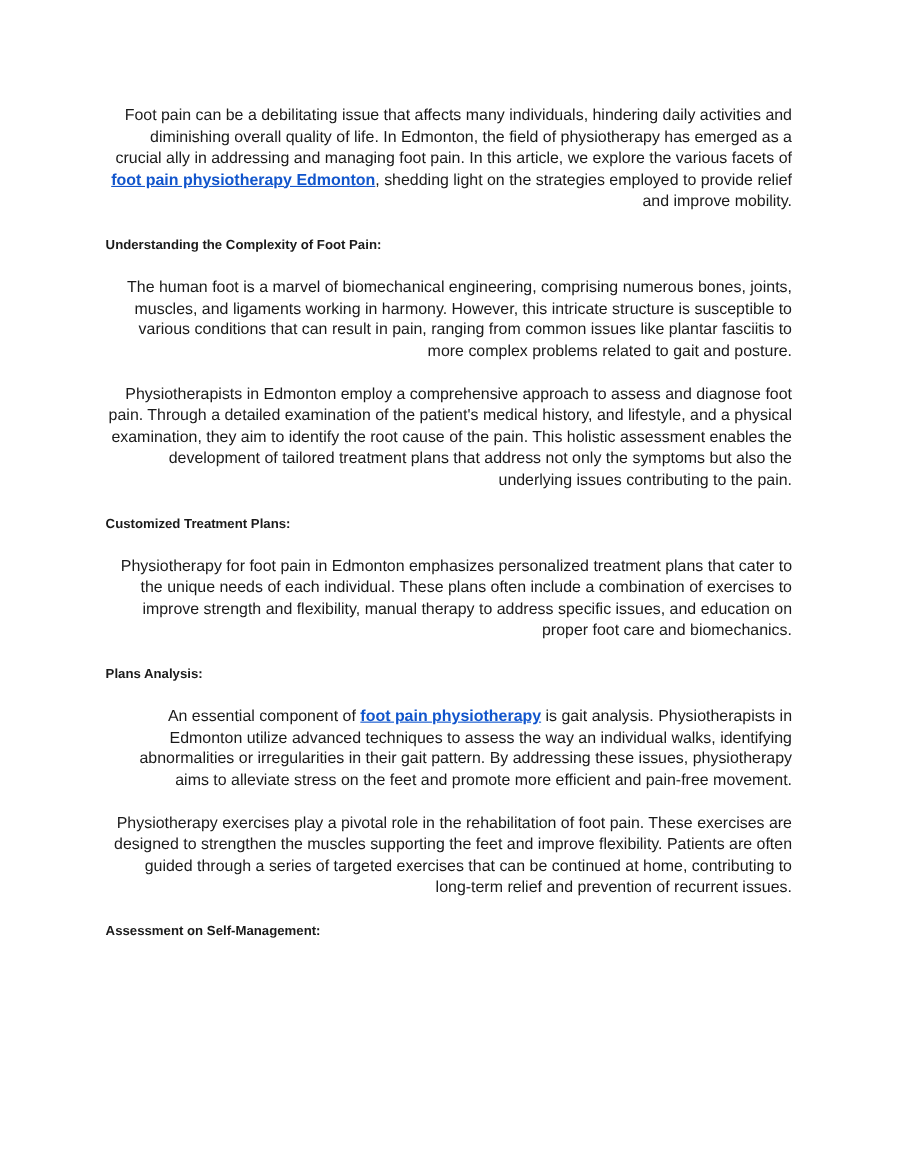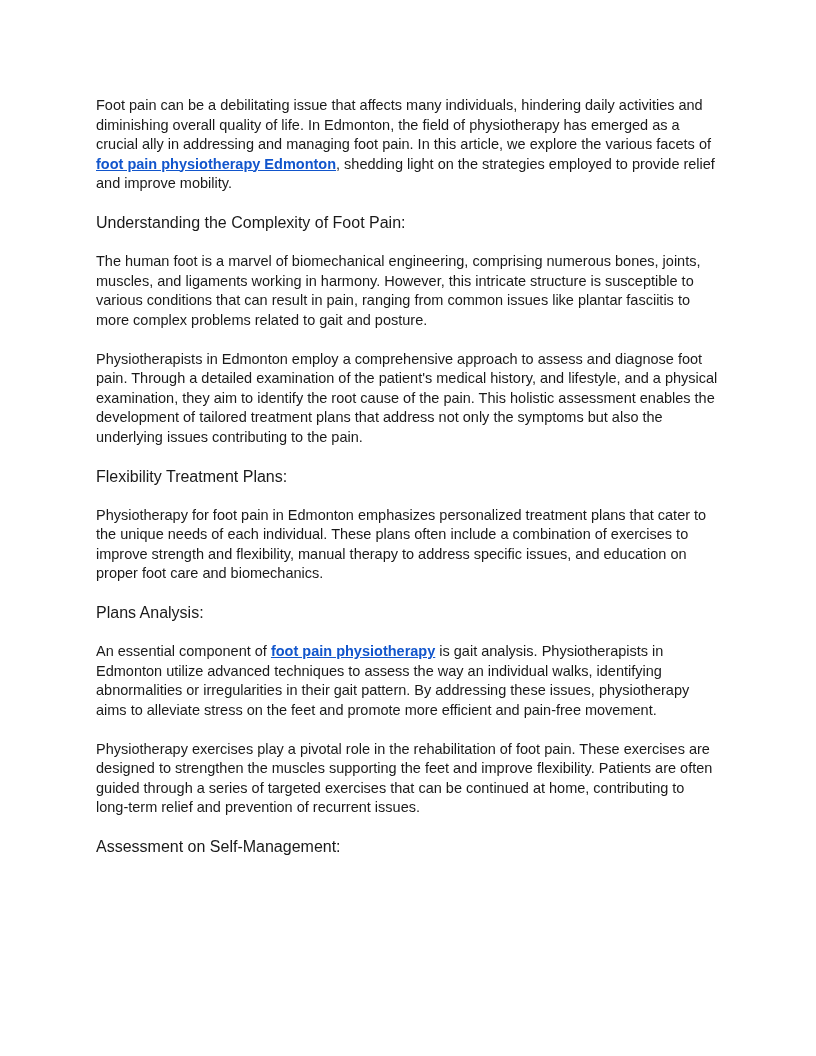--- a/index.html
+++ b/index.html
@@ -19,26 +19,27 @@
     height: 1056px;
     padding: 96px 96px 0 96px;
     overflow: hidden;
     background: var(--page-background, #ffffff);
   }
   .para {
     margin: 0 0 19.5px 0;
     font-size: 14.5px;
     line-height: 19.5px;
     font-weight: 400;
+    text-align: right;
   }
   .heading {
     margin: 0 0 19.5px 0;
-    font-size: 16px;
+    font-size: 12px;
     line-height: 19.5px;
-    font-weight: 400;
+    font-weight: 700;
   }
   a.doc-link {
     color: var(--link, #1155cc);
     font-weight: 700;
     text-decoration: underline;
     cursor: pointer;
   }
 </style>
 </head>
 <body>
@@ -47,21 +48,21 @@
 
   <p class="para"><span>Foot pain can be a debilitating issue that affects many individuals, hindering daily activities and diminishing overall quality of life. In Edmonton, the field of physiotherapy has emerged as a crucial ally in addressing and managing foot pain. In this article, we explore the various facets of </span><a href="#" class="doc-link">foot pain physiotherapy Edmonton</a><span>, shedding light on the strategies employed to provide relief and improve mobility.</span></p>
 
   <p class="heading"><span>Understanding the Complexity of Foot Pain:</span></p>
 
   <p class="para"><span>The human foot is a marvel of biomechanical engineering, comprising numerous bones, joints, muscles, and ligaments working in harmony. However, this intricate structure is susceptible to various conditions that can result in pain, ranging from common issues like plantar fasciitis to more complex problems related to gait and posture.</span></p>
 
 
   <p class="para"><span>Physiotherapists in Edmonton employ a comprehensive approach to assess and diagnose foot pain. Through a detailed examination of the patient's medical history, and lifestyle, and a physical examination, they aim to identify the root cause of the pain. This holistic assessment enables the development of tailored treatment plans that address not only the symptoms but also the underlying issues contributing to the pain.</span></p>
 
-  <p class="heading"><span>Flexibility Treatment Plans:</span></p>
+  <p class="heading"><span>Customized Treatment Plans:</span></p>
 
   <p class="para"><span>Physiotherapy for foot pain in Edmonton emphasizes personalized treatment plans that cater to the unique needs of each individual. These plans often include a combination of exercises to improve strength and flexibility, manual therapy to address specific issues, and education on proper foot care and biomechanics.</span></p>
 
   <p class="heading"><span>Plans Analysis:</span></p>
 
   <p class="para"><span>An essential component of </span><a href="#" class="doc-link">foot pain physiotherapy</a><span> is gait analysis. Physiotherapists in Edmonton utilize advanced techniques to assess the way an individual walks, identifying abnormalities or irregularities in their gait pattern. By addressing these issues, physiotherapy aims to alleviate stress on the feet and promote more efficient and pain-free movement.</span></p>
 
 
   <p class="para"><span>Physiotherapy exercises play a pivotal role in the rehabilitation of foot pain. These exercises are designed to strengthen the muscles supporting the feet and improve flexibility. Patients are often guided through a series of targeted exercises that can be continued at home, contributing to long-term relief and prevention of recurrent issues.</span></p>
 

